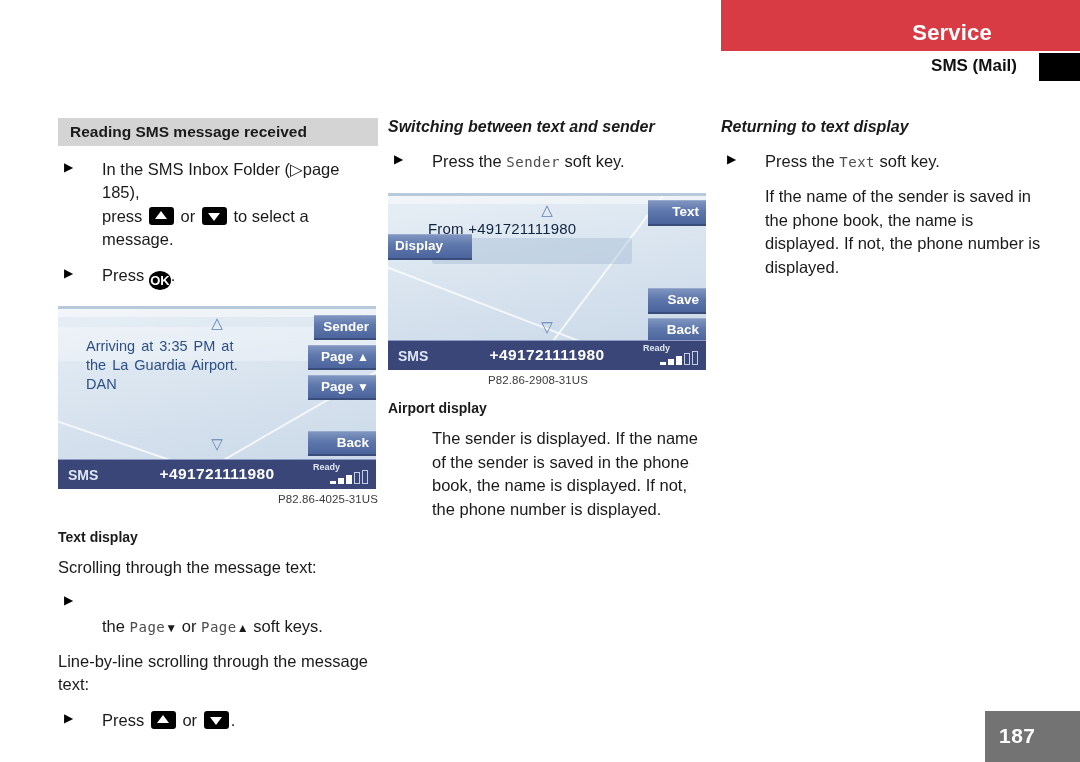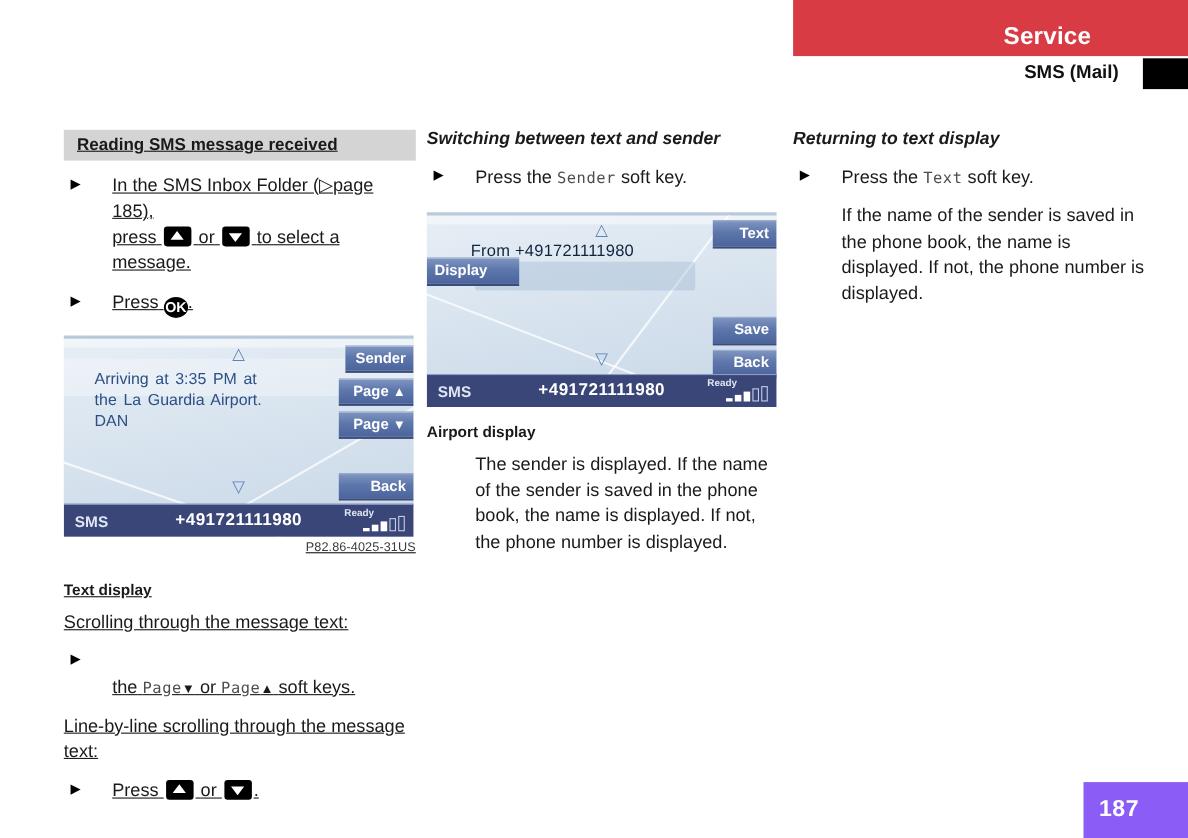--- a/index.html
+++ b/index.html
@@ -26,21 +26,21 @@
     position: absolute; right: 63px; top: 56px;
     color: #111; font-weight: bold; font-size: 17px;
   }
   .hdr-tab {
     position: absolute; left: 1039px; top: 53px; width: 41px; height: 28px;
     background: #000000;
   }
 
   
   .col { position: absolute; top: 118px; width: 320px; }
-  .col1 { left: 58px; text-decoration: underline; }
+  .col1 { left: 58px; }
   .col2 { left: 388px; }
   .col3 { left: 721px; }
 
   
   .h-gray {
     background: #d4d4d4;
     font-weight: bold; font-size: 15.5px;
     padding: 5px 0 5px 12px;
     margin: 0 0 12px 0;
   }
@@ -183,21 +183,21 @@
 
   .caption {
     font-size: 11.5px; color: #3b3b3b; text-align: right;
     margin: 4px 0 0 0; letter-spacing: .1px;
   }
   .caption.c2 { text-align: center; margin-right: 20px; }
 
   
   .footer-block {
     position: absolute; left: 985px; top: 711px; width: 95px; height: 51px;
-    background: #8b5cf6;
+    background: #737373;
   }
   .footer-num {
     position: absolute; left: 14px; top: 13px;
     color: #ffffff; font-weight: bold; font-size: 21px; letter-spacing: .5px;
   }
 </style>
 </head>
 <body>
 
 <div class="hdr-band"></div>
@@ -340,20 +340,21 @@
       <div class="sb-ready">Ready</div>
       <div class="sb-bars">
         <span class="bar b1"></span>
           <span class="bar b2"></span>
           <span class="bar b3"></span>
         <span class="bar o1"></span>
           <span class="bar o2"></span>
       </div>
     </div>
   </div>
+  <div class="caption c2">P82.86-2908-31US</div>
 
   <div class="h-bold" style="margin-top:14px;">Airport display</div>
 
   <div class="para indent">The sender is displayed. If the name of the sender is saved in the phone book, the name is displayed. If not, the phone number is displayed.</div>
 </div>
 
 <div class="col col3">
 
   <div class="h-ital" style="margin-bottom:14px;">Returning to text display</div>
 

